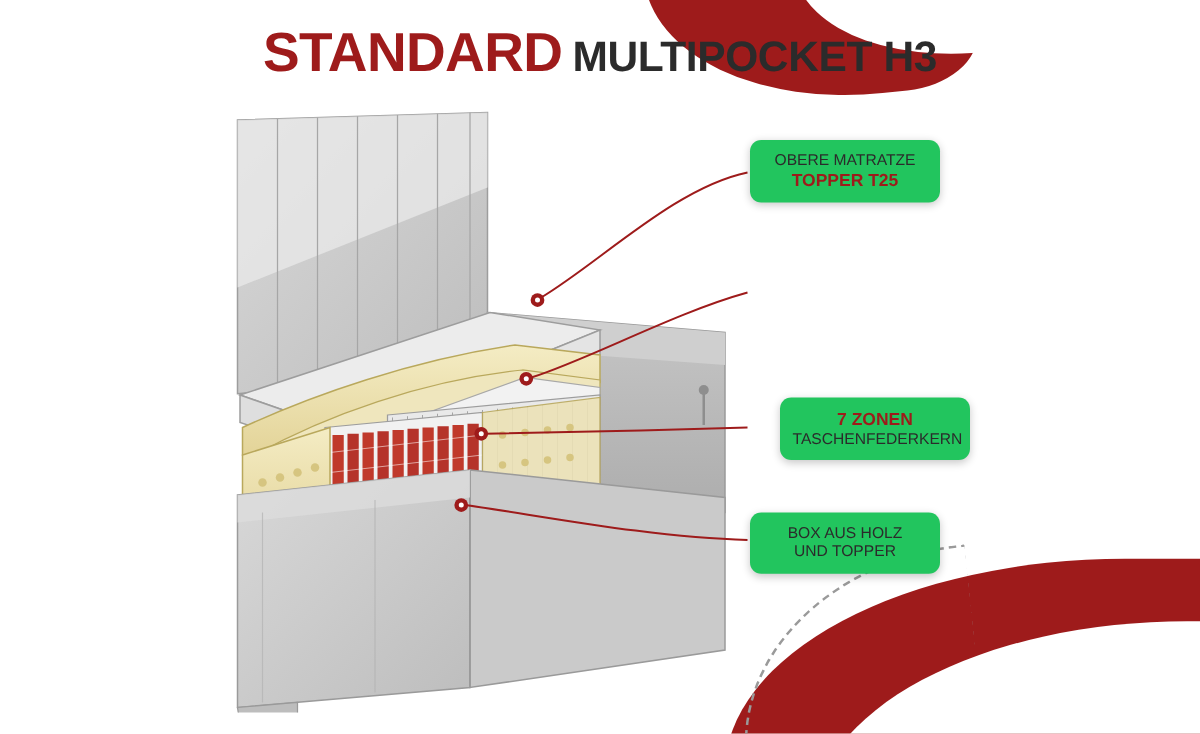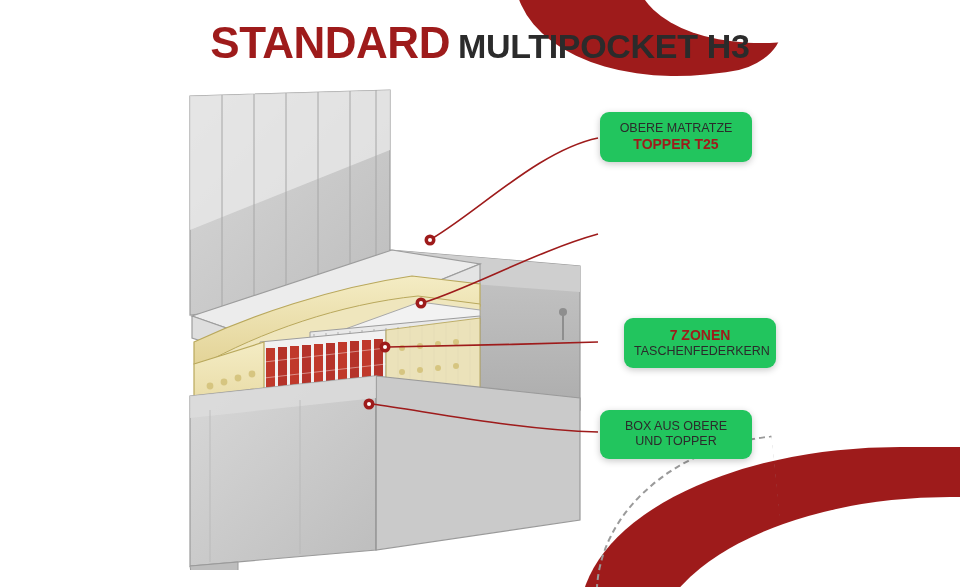--- a/index.html
+++ b/index.html
@@ -304,17 +304,17 @@
     <span class="l2">TOPPER T25</span>
   </div>
 
 
   <div class="callout c3">
     <span class="l2">7 ZONEN</span>
     <span class="l1">TASCHENFEDERKERN</span>
   </div>
 
   <div class="callout c4">
-    <span class="l1">BOX AUS OBERE</span>
+    <span class="l1">BOX AUS HOLZ</span>
     <span class="l1">UND TOPPER</span>
   </div>
 
 </div>
 
 </body></html>

